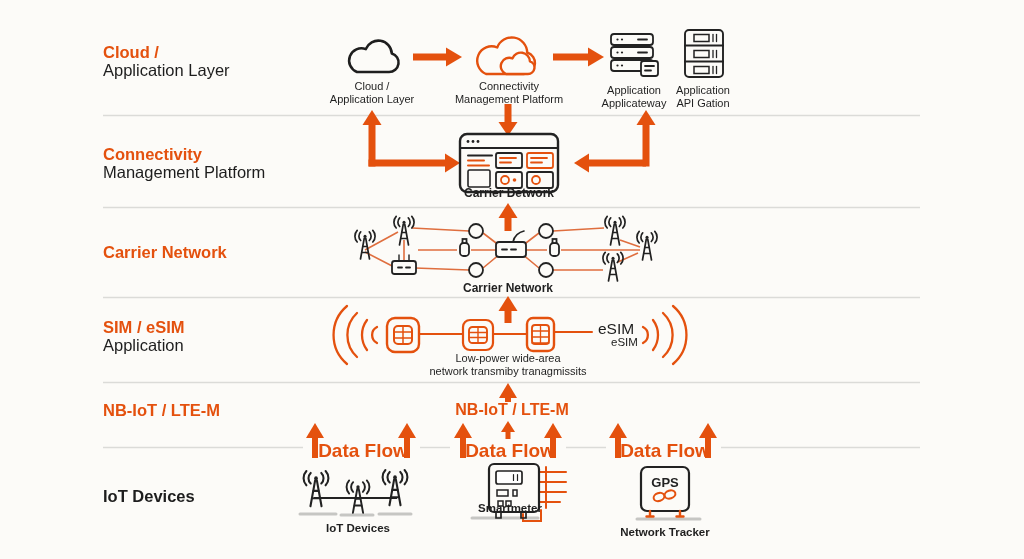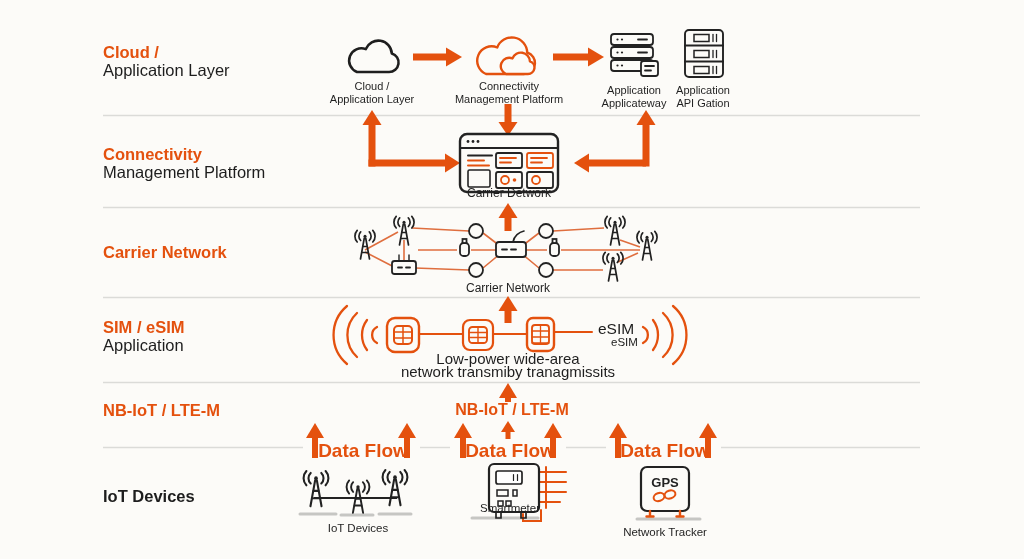--- a/index.html
+++ b/index.html
@@ -6,21 +6,21 @@
   .canvas{
     position:relative;width:1024px;height:559px;background:#FCFBF8;overflow:hidden;
     font-family:"Liberation Sans", sans-serif;color:#1d1d1d;
   }
   .overlay{position:absolute;left:0;top:0;}
   .layer-label{position:absolute;font-size:16.5px;line-height:17.5px;white-space:nowrap;}
   .l-accent{color:#E4510E;font-weight:700;}
   .l-rest{color:#1d1d1d;font-weight:400;}
   .l-rest.bold{font-weight:700;}
   .caption{position:absolute;transform:translateX(-50%);text-align:center;font-size:11px;line-height:13px;color:#1f1f1f;white-space:nowrap;}
-  .small-label{position:absolute;transform:translateX(-50%);text-align:center;font-size:11.5px;line-height:13px;color:#1f1f1f;white-space:nowrap;}
+  .small-label{position:absolute;transform:translateX(-50%);text-align:center;font-size:11.5px;line-height:13px;color:#1f1f1f;white-space:nowrap;font-weight:bold;}
   .nbiot-center{position:absolute;transform:translateX(-50%);font-size:16px;font-weight:700;color:#E4510E;white-space:nowrap;}
   .dataflow-label{position:absolute;transform:translateX(-50%);font-size:19px;font-weight:700;color:#E4510E;white-space:nowrap;}
   .esim-big{position:absolute;font-size:15.5px;font-weight:500;color:#1c1c1c;white-space:nowrap;}
   .esim-small{position:absolute;font-size:11.5px;color:#1c1c1c;white-space:nowrap;}
 </style>
 </head>
 <body>
 
 <div class="canvas">
 
@@ -311,21 +311,21 @@
   <div class="caption" style="left:703px;top:84px">
     <div>Application</div>
     <div>API Gation</div>
   </div>
 
   <div class="small-label" style="left:509px;top:187px;font-size:12px">Carrier Detwork</div>
   <div class="small-label" style="left:508px;top:282px;font-size:12px">Carrier Network</div>
 
   <div class="esim-big" style="left:598px;top:320px">eSIM</div>
   <div class="esim-small" style="left:611px;top:336px">eSIM</div>
-  <div class="caption" style="left:508px;top:352px;font-size:15px">
+  <div class="caption" style="left:508px;top:352px;font-size:11px">
     <div>Low-power wide-area</div>
     <div>network transmiby tranagmissits</div>
   </div>
 
   <div class="nbiot-center" style="left:512px;top:401px">NB-IoT / LTE-M</div>
 
   <div class="dataflow-label" style="left:363px;top:440px">Data Flow</div>
   <div class="dataflow-label" style="left:510px;top:440px">Data Flow</div>
   <div class="dataflow-label" style="left:665px;top:440px">Data Flow</div>
 

